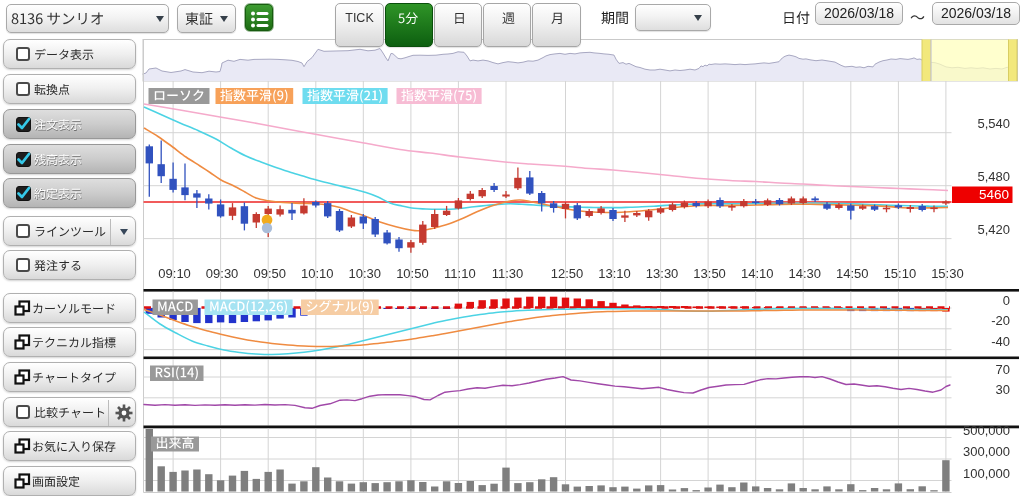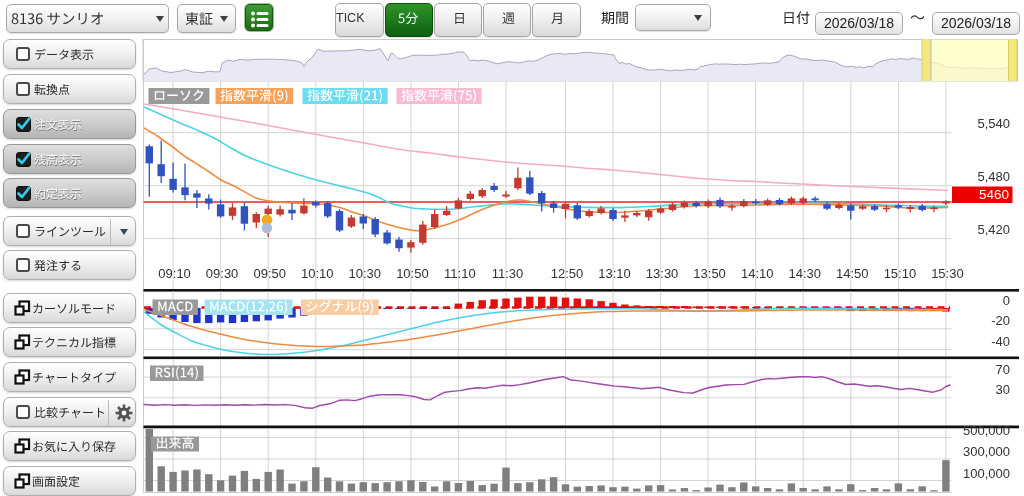--- a/index.html
+++ b/index.html
@@ -1,26 +1,26 @@
 <!DOCTYPE html>
 <html><head><meta charset="utf-8"><style>
 *{margin:0;padding:0;box-sizing:border-box}
 body{font-family:"Liberation Sans",sans-serif;background:#fff}
 #page{position:relative;width:1024px;height:496px;overflow:hidden;background:#fff}
 #chart{position:absolute;left:0;top:0}
 .t{position:absolute;overflow:visible}
 .sel{position:absolute;height:29px;border:1px solid #a9a9a9;border-radius:5px;background:linear-gradient(#ffffff,#f3f3f3 45%,#dedede);box-shadow:0 1px 1px rgba(0,0,0,.12)}
 .arr{position:absolute;width:0;height:0;border-left:4.5px solid transparent;border-right:4.5px solid transparent;border-top:6px solid #36404a}
-.tbtn{position:absolute;top:3px;width:48px;height:34px;border:1px solid #a6a6a6;border-radius:5px;background:linear-gradient(#ffffff,#f0f0f0 45%,#d8d8d8);font-size:13px;color:#333;text-align:left;line-height:28px;box-shadow:0 1px 1px rgba(0,0,0,.12)}
+.tbtn{position:absolute;top:3px;width:48px;height:44px;border:1px solid #a6a6a6;border-radius:5px;background:linear-gradient(#ffffff,#f0f0f0 45%,#d8d8d8);font-size:13px;color:#333;text-align:center;line-height:28px;box-shadow:0 1px 1px rgba(0,0,0,.12)}
 .tbtn.on{background:linear-gradient(#2f9427,#0d5f10);border-color:#0a4f0c;color:#fff}
 .sbtn{position:absolute;left:3px;width:133px;height:30px;border:1px solid #b0b0b0;border-radius:7px;background:linear-gradient(#ffffff,#efefef 50%,#d9d9d9);box-shadow:0 1px 2px rgba(0,0,0,.18)}
 .sbtn.chk{background:linear-gradient(#dedede,#cccccc 50%,#b4b4b4);border-color:#989898}
 .cb{position:absolute;left:12px;top:7px;width:14px;height:14px;background:#fff;border:2px solid #4a4a4a;border-radius:3px}
 .cbc{position:absolute;left:12px;top:7px;width:15px;height:15px;background:#1e1e1e;border:1px solid #111;border-radius:3px}
-.datebox{position:absolute;top:12px;width:88px;height:23px;border:1px solid #a9a9a9;border-radius:5px;background:linear-gradient(#ffffff,#f3f3f3 45%,#e2e2e2);font-size:14px;color:#222;text-align:center;line-height:21px}
+.datebox{position:absolute;top:2px;width:88px;height:23px;border:1px solid #a9a9a9;border-radius:5px;background:linear-gradient(#ffffff,#f3f3f3 45%,#e2e2e2);font-size:14px;color:#222;text-align:center;line-height:21px}
 </style></head><body>
 <div id="page">
 <svg id="chart" width="1024" height="496">
       <rect x="143" y="39.5" width="874.5" height="41.5" fill="#ffffff" stroke="#c9c9c9"></rect>
       <path d="M144 81 L143.0 74.0 L146.0 73.0 L149.0 69.0 L156.0 68.0 L162.0 71.0 L171.0 72.5 L181.0 71.0 L185.0 69.6 L193.0 72.0 L202.0 72.7 L209.0 71.2 L216.0 72.0 L220.0 71.5 L221.5 66.0 L222.0 63.0 L228.0 60.2 L234.0 61.3 L240.0 59.4 L248.0 60.2 L254.0 59.4 L262.0 59.3 L270.0 59.2 L278.0 59.4 L285.0 59.8 L292.0 60.3 L298.0 61.5 L302.0 63.0 L304.0 66.7 L307.0 61.7 L312.0 57.6 L318.0 49.3 L324.0 51.3 L335.0 51.0 L348.0 50.7 L360.0 49.3 L368.0 50.8 L375.0 50.2 L380.0 48.5 L383.0 53.0 L386.0 58.0 L388.0 60.9 L391.0 53.4 L393.0 53.8 L398.0 58.4 L401.0 58.8 L405.0 57.8 L409.0 56.5 L413.0 55.3 L420.0 55.2 L428.0 55.4 L436.0 55.2 L443.0 54.3 L448.0 54.0 L453.0 53.4 L458.0 51.8 L464.0 52.3 L467.0 56.0 L470.0 60.9 L473.0 60.1 L478.0 60.9 L483.0 60.1 L488.0 60.9 L493.0 62.6 L498.0 63.9 L503.0 62.6 L508.0 61.7 L513.0 62.2 L518.0 62.9 L523.0 62.2 L528.0 60.9 L533.0 61.2 L538.0 60.1 L543.0 57.6 L546.0 55.9 L550.0 54.6 L555.0 53.9 L560.0 53.4 L565.0 54.3 L570.0 53.4 L575.0 53.9 L580.0 52.9 L584.0 52.6 L590.0 52.3 L594.0 52.9 L600.0 53.4 L604.0 53.9 L609.0 54.3 L614.0 55.1 L616.0 59.2 L619.0 63.4 L623.0 62.6 L626.0 64.2 L629.0 63.4 L636.0 66.7 L640.0 67.5 L645.0 69.2 L650.0 70.0 L655.0 70.0 L660.0 69.2 L665.0 70.0 L670.0 70.9 L675.0 70.0 L680.0 70.5 L685.0 70.0 L690.0 69.2 L695.0 70.0 L699.0 68.4 L701.0 65.9 L703.0 66.7 L705.0 65.1 L707.0 65.9 L709.0 64.2 L711.0 64.5 L715.0 63.9 L720.0 64.2 L725.0 63.9 L730.0 64.2 L735.0 64.6 L740.0 64.2 L745.0 64.6 L750.0 64.2 L755.0 63.9 L759.0 63.4 L764.0 62.9 L769.0 63.4 L774.0 62.6 L779.0 61.7 L781.0 59.2 L783.0 57.6 L784.0 56.8 L786.0 55.9 L789.0 55.1 L793.0 55.9 L796.0 56.8 L799.0 58.4 L803.0 59.2 L806.0 58.9 L810.0 59.8 L816.0 60.7 L822.0 60.0 L829.0 61.1 L835.0 62.1 L841.0 65.3 L845.0 66.9 L852.0 66.3 L856.0 67.3 L860.0 66.9 L864.0 67.8 L868.0 66.3 L873.0 66.9 L875.0 64.2 L879.0 62.1 L883.0 60.7 L887.0 60.0 L891.0 59.0 L896.0 59.4 L900.0 58.6 L904.0 59.0 L908.0 59.4 L912.0 58.6 L914.0 57.9 L917.0 59.4 L920.0 59.0 L922.0 60.0 L927.0 62.1 L935.0 62.7 L940.0 64.2 L946.0 66.9 L952.0 67.8 L958.0 67.3 L965.0 68.4 L971.0 67.8 L977.0 68.4 L983.0 67.8 L990.0 69.0 L996.0 68.4 L1002.0 69.0 L1007.0 67.3 L1012.0 67.5 L1016.5 67.5 L1016.5 81 Z" fill="#e9e9f5" stroke="none"></path>
       <path d="M143.0 74.0 L146.0 73.0 L149.0 69.0 L156.0 68.0 L162.0 71.0 L171.0 72.5 L181.0 71.0 L185.0 69.6 L193.0 72.0 L202.0 72.7 L209.0 71.2 L216.0 72.0 L220.0 71.5 L221.5 66.0 L222.0 63.0 L228.0 60.2 L234.0 61.3 L240.0 59.4 L248.0 60.2 L254.0 59.4 L262.0 59.3 L270.0 59.2 L278.0 59.4 L285.0 59.8 L292.0 60.3 L298.0 61.5 L302.0 63.0 L304.0 66.7 L307.0 61.7 L312.0 57.6 L318.0 49.3 L324.0 51.3 L335.0 51.0 L348.0 50.7 L360.0 49.3 L368.0 50.8 L375.0 50.2 L380.0 48.5 L383.0 53.0 L386.0 58.0 L388.0 60.9 L391.0 53.4 L393.0 53.8 L398.0 58.4 L401.0 58.8 L405.0 57.8 L409.0 56.5 L413.0 55.3 L420.0 55.2 L428.0 55.4 L436.0 55.2 L443.0 54.3 L448.0 54.0 L453.0 53.4 L458.0 51.8 L464.0 52.3 L467.0 56.0 L470.0 60.9 L473.0 60.1 L478.0 60.9 L483.0 60.1 L488.0 60.9 L493.0 62.6 L498.0 63.9 L503.0 62.6 L508.0 61.7 L513.0 62.2 L518.0 62.9 L523.0 62.2 L528.0 60.9 L533.0 61.2 L538.0 60.1 L543.0 57.6 L546.0 55.9 L550.0 54.6 L555.0 53.9 L560.0 53.4 L565.0 54.3 L570.0 53.4 L575.0 53.9 L580.0 52.9 L584.0 52.6 L590.0 52.3 L594.0 52.9 L600.0 53.4 L604.0 53.9 L609.0 54.3 L614.0 55.1 L616.0 59.2 L619.0 63.4 L623.0 62.6 L626.0 64.2 L629.0 63.4 L636.0 66.7 L640.0 67.5 L645.0 69.2 L650.0 70.0 L655.0 70.0 L660.0 69.2 L665.0 70.0 L670.0 70.9 L675.0 70.0 L680.0 70.5 L685.0 70.0 L690.0 69.2 L695.0 70.0 L699.0 68.4 L701.0 65.9 L703.0 66.7 L705.0 65.1 L707.0 65.9 L709.0 64.2 L711.0 64.5 L715.0 63.9 L720.0 64.2 L725.0 63.9 L730.0 64.2 L735.0 64.6 L740.0 64.2 L745.0 64.6 L750.0 64.2 L755.0 63.9 L759.0 63.4 L764.0 62.9 L769.0 63.4 L774.0 62.6 L779.0 61.7 L781.0 59.2 L783.0 57.6 L784.0 56.8 L786.0 55.9 L789.0 55.1 L793.0 55.9 L796.0 56.8 L799.0 58.4 L803.0 59.2 L806.0 58.9 L810.0 59.8 L816.0 60.7 L822.0 60.0 L829.0 61.1 L835.0 62.1 L841.0 65.3 L845.0 66.9 L852.0 66.3 L856.0 67.3 L860.0 66.9 L864.0 67.8 L868.0 66.3 L873.0 66.9 L875.0 64.2 L879.0 62.1 L883.0 60.7 L887.0 60.0 L891.0 59.0 L896.0 59.4 L900.0 58.6 L904.0 59.0 L908.0 59.4 L912.0 58.6 L914.0 57.9 L917.0 59.4 L920.0 59.0 L922.0 60.0 L927.0 62.1 L935.0 62.7 L940.0 64.2 L946.0 66.9 L952.0 67.8 L958.0 67.3 L965.0 68.4 L971.0 67.8 L977.0 68.4 L983.0 67.8 L990.0 69.0 L996.0 68.4 L1002.0 69.0 L1007.0 67.3 L1012.0 67.5 L1016.5 67.5" fill="none" stroke="#a8a8c2" stroke-width="1" stroke-linejoin="round" stroke-linecap="round"></path>
       <rect x="922.0" y="39.5" width="95.0" height="41.5" fill="#ffffbb" fill-opacity="0.72"></rect>
       <rect x="922.0" y="39.5" width="9.0" height="41.5" fill="#f2e87c"></rect>
       <rect x="1008.5" y="39.5" width="8.5" height="41.5" fill="#f2e87c"></rect>
       <line x1="922.0" y1="39.5" x2="922.0" y2="81.0" stroke="#d8cd62" stroke-width="1"></line>

